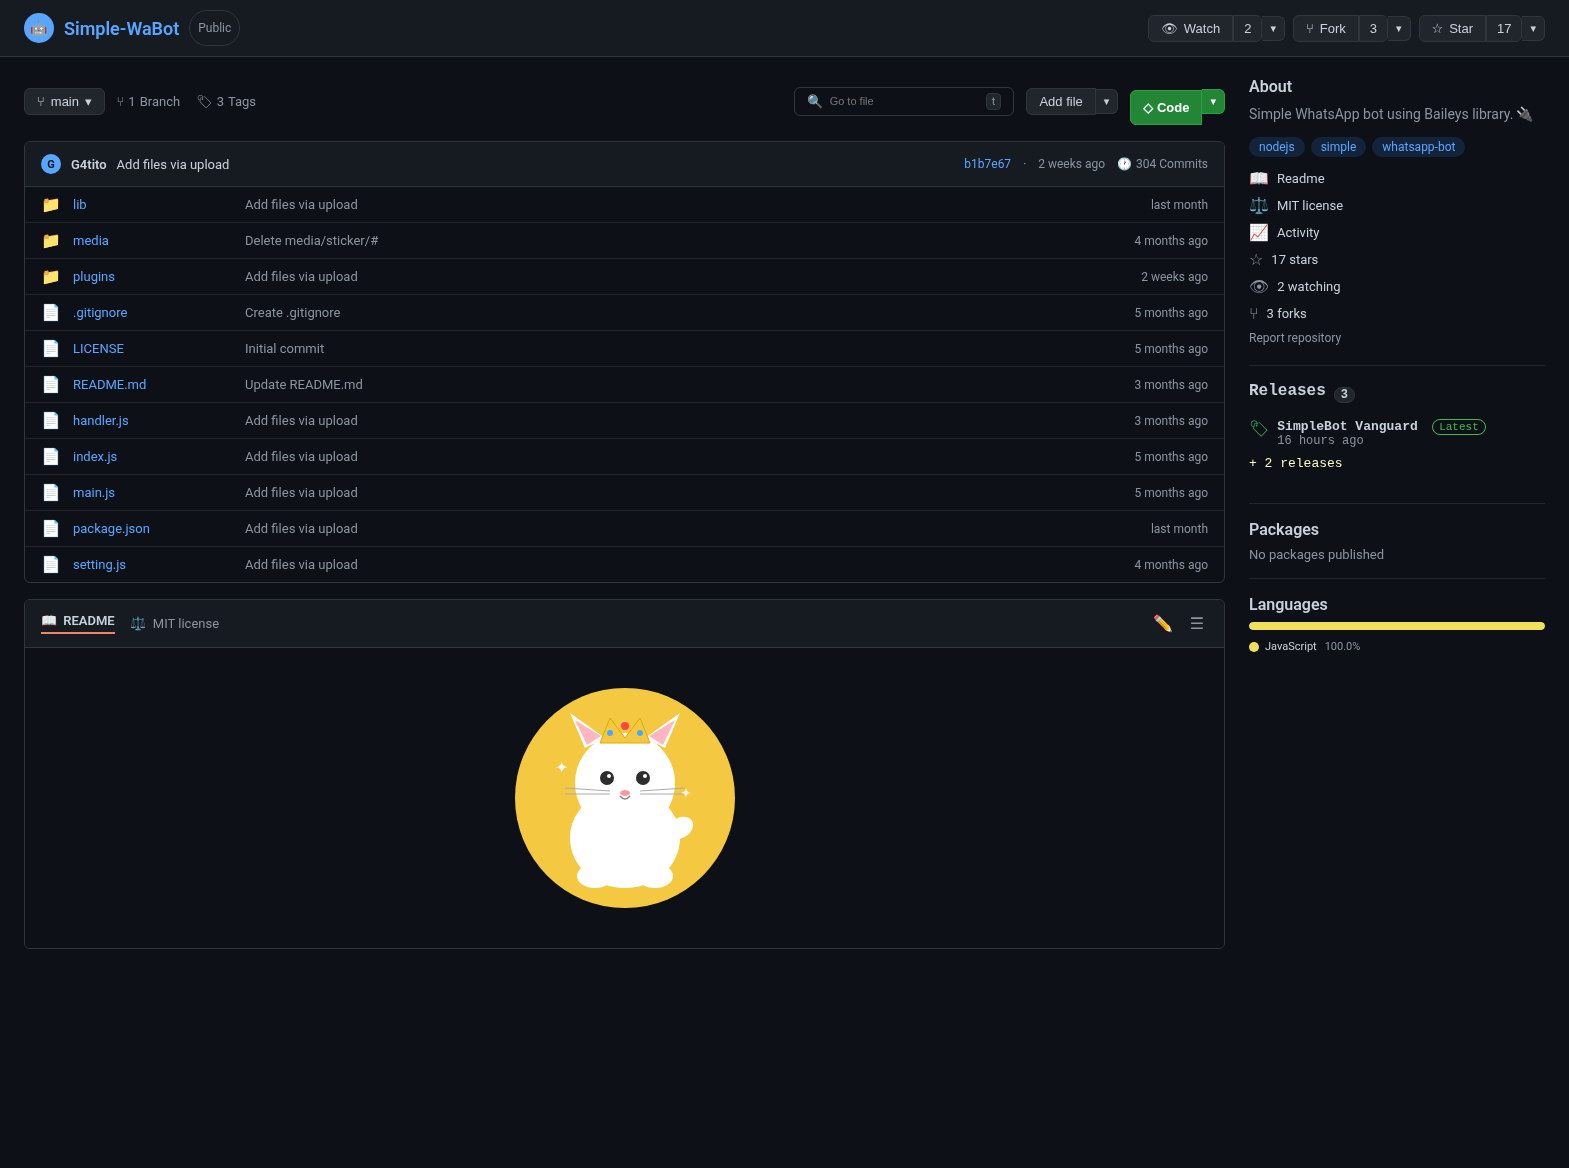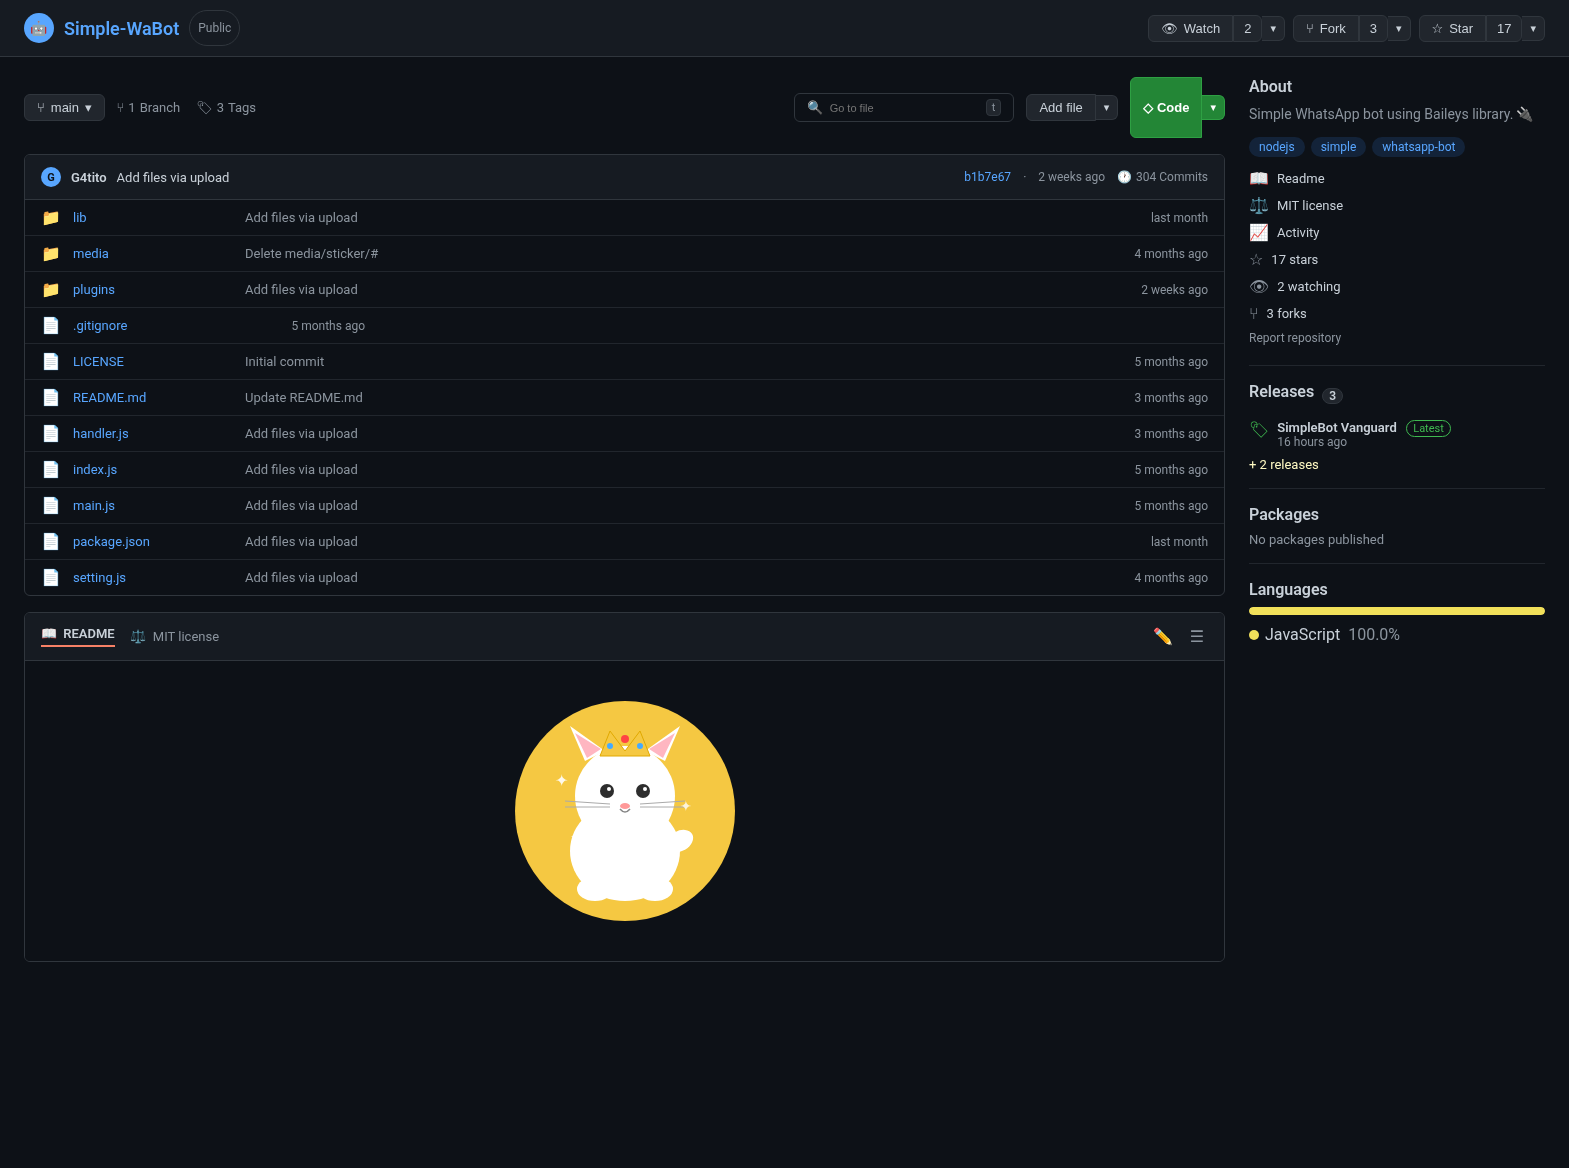--- a/index.html
+++ b/index.html
@@ -190,28 +190,29 @@
       color: #c9d1d9;
       padding: 5px 8px;
       border-radius: 0 6px 6px 0;
       cursor: pointer;
       font-size: 11px;
     }
     .code-btn {
       background: #238636;
       border: 1px solid #2ea043;
       color: #fff;
-      padding: 22px 12px;
+      padding: 9px 12px;
       border-radius: 6px 0 0 6px;
       cursor: pointer;
       font-size: 13px;
       font-weight: 600;
       display: flex;
       align-items: center;
       gap: 6px;
+      margin-top: 13px;
     }
     .code-btn-dropdown {
       background: #238636;
       border: 1px solid #2ea043;
       border-left: none;
       color: #fff;
       padding: 5px 8px;
       border-radius: 0 6px 6px 0;
       cursor: pointer;
       font-size: 11px;
@@ -437,21 +438,22 @@
 
     
     .right-divider {
       border: none;
       border-top: 1px solid #21262d;
       margin: 16px 0;
     }
 
     
     .releases-section {
-      margin-bottom: 16px;
+      margin-bottom: 32px;
+      font-family: Liberation Mono, monospace;
     }
     .releases-header {
       display: flex;
       align-items: center;
       gap: 8px;
       margin-bottom: 10px;
     }
     .releases-count-badge {
       background: #21262d;
       border: 1px solid #30363d;
@@ -526,21 +528,21 @@
     .lang-list {
       list-style: none;
       display: flex;
       flex-direction: column;
       gap: 4px;
     }
     .lang-item {
       display: flex;
       align-items: center;
       gap: 6px;
-      font-size: 16px;
+      font-size: 11px;
       color: #c9d1d9;
     }
     .lang-dot {
       width: 10px;
       height: 10px;
       border-radius: 50%;
       background: #f1e05a;
       flex-shrink: 0;
     }
     .lang-percent {
@@ -666,20 +668,21 @@
           </div>
           <div class="file-row">
             <span class="file-icon">📁</span>
             <span class="file-name">plugins</span>
             <span class="file-commit">Add files via upload</span>
             <span class="file-time">2 weeks ago</span>
           </div>
           <div class="file-row">
             <span class="file-icon">📄</span>
             <span class="file-name">.gitignore</span>
+            <span class="file-commit">Create .gitignore</span>
             <span class="file-time">5 months ago</span>
           </div>
           <div class="file-row">
             <span class="file-icon">📄</span>
             <span class="file-name">LICENSE</span>
             <span class="file-commit">Initial commit</span>
             <span class="file-time">5 months ago</span>
           </div>
           <div class="file-row">
             <span class="file-icon">📄</span>

